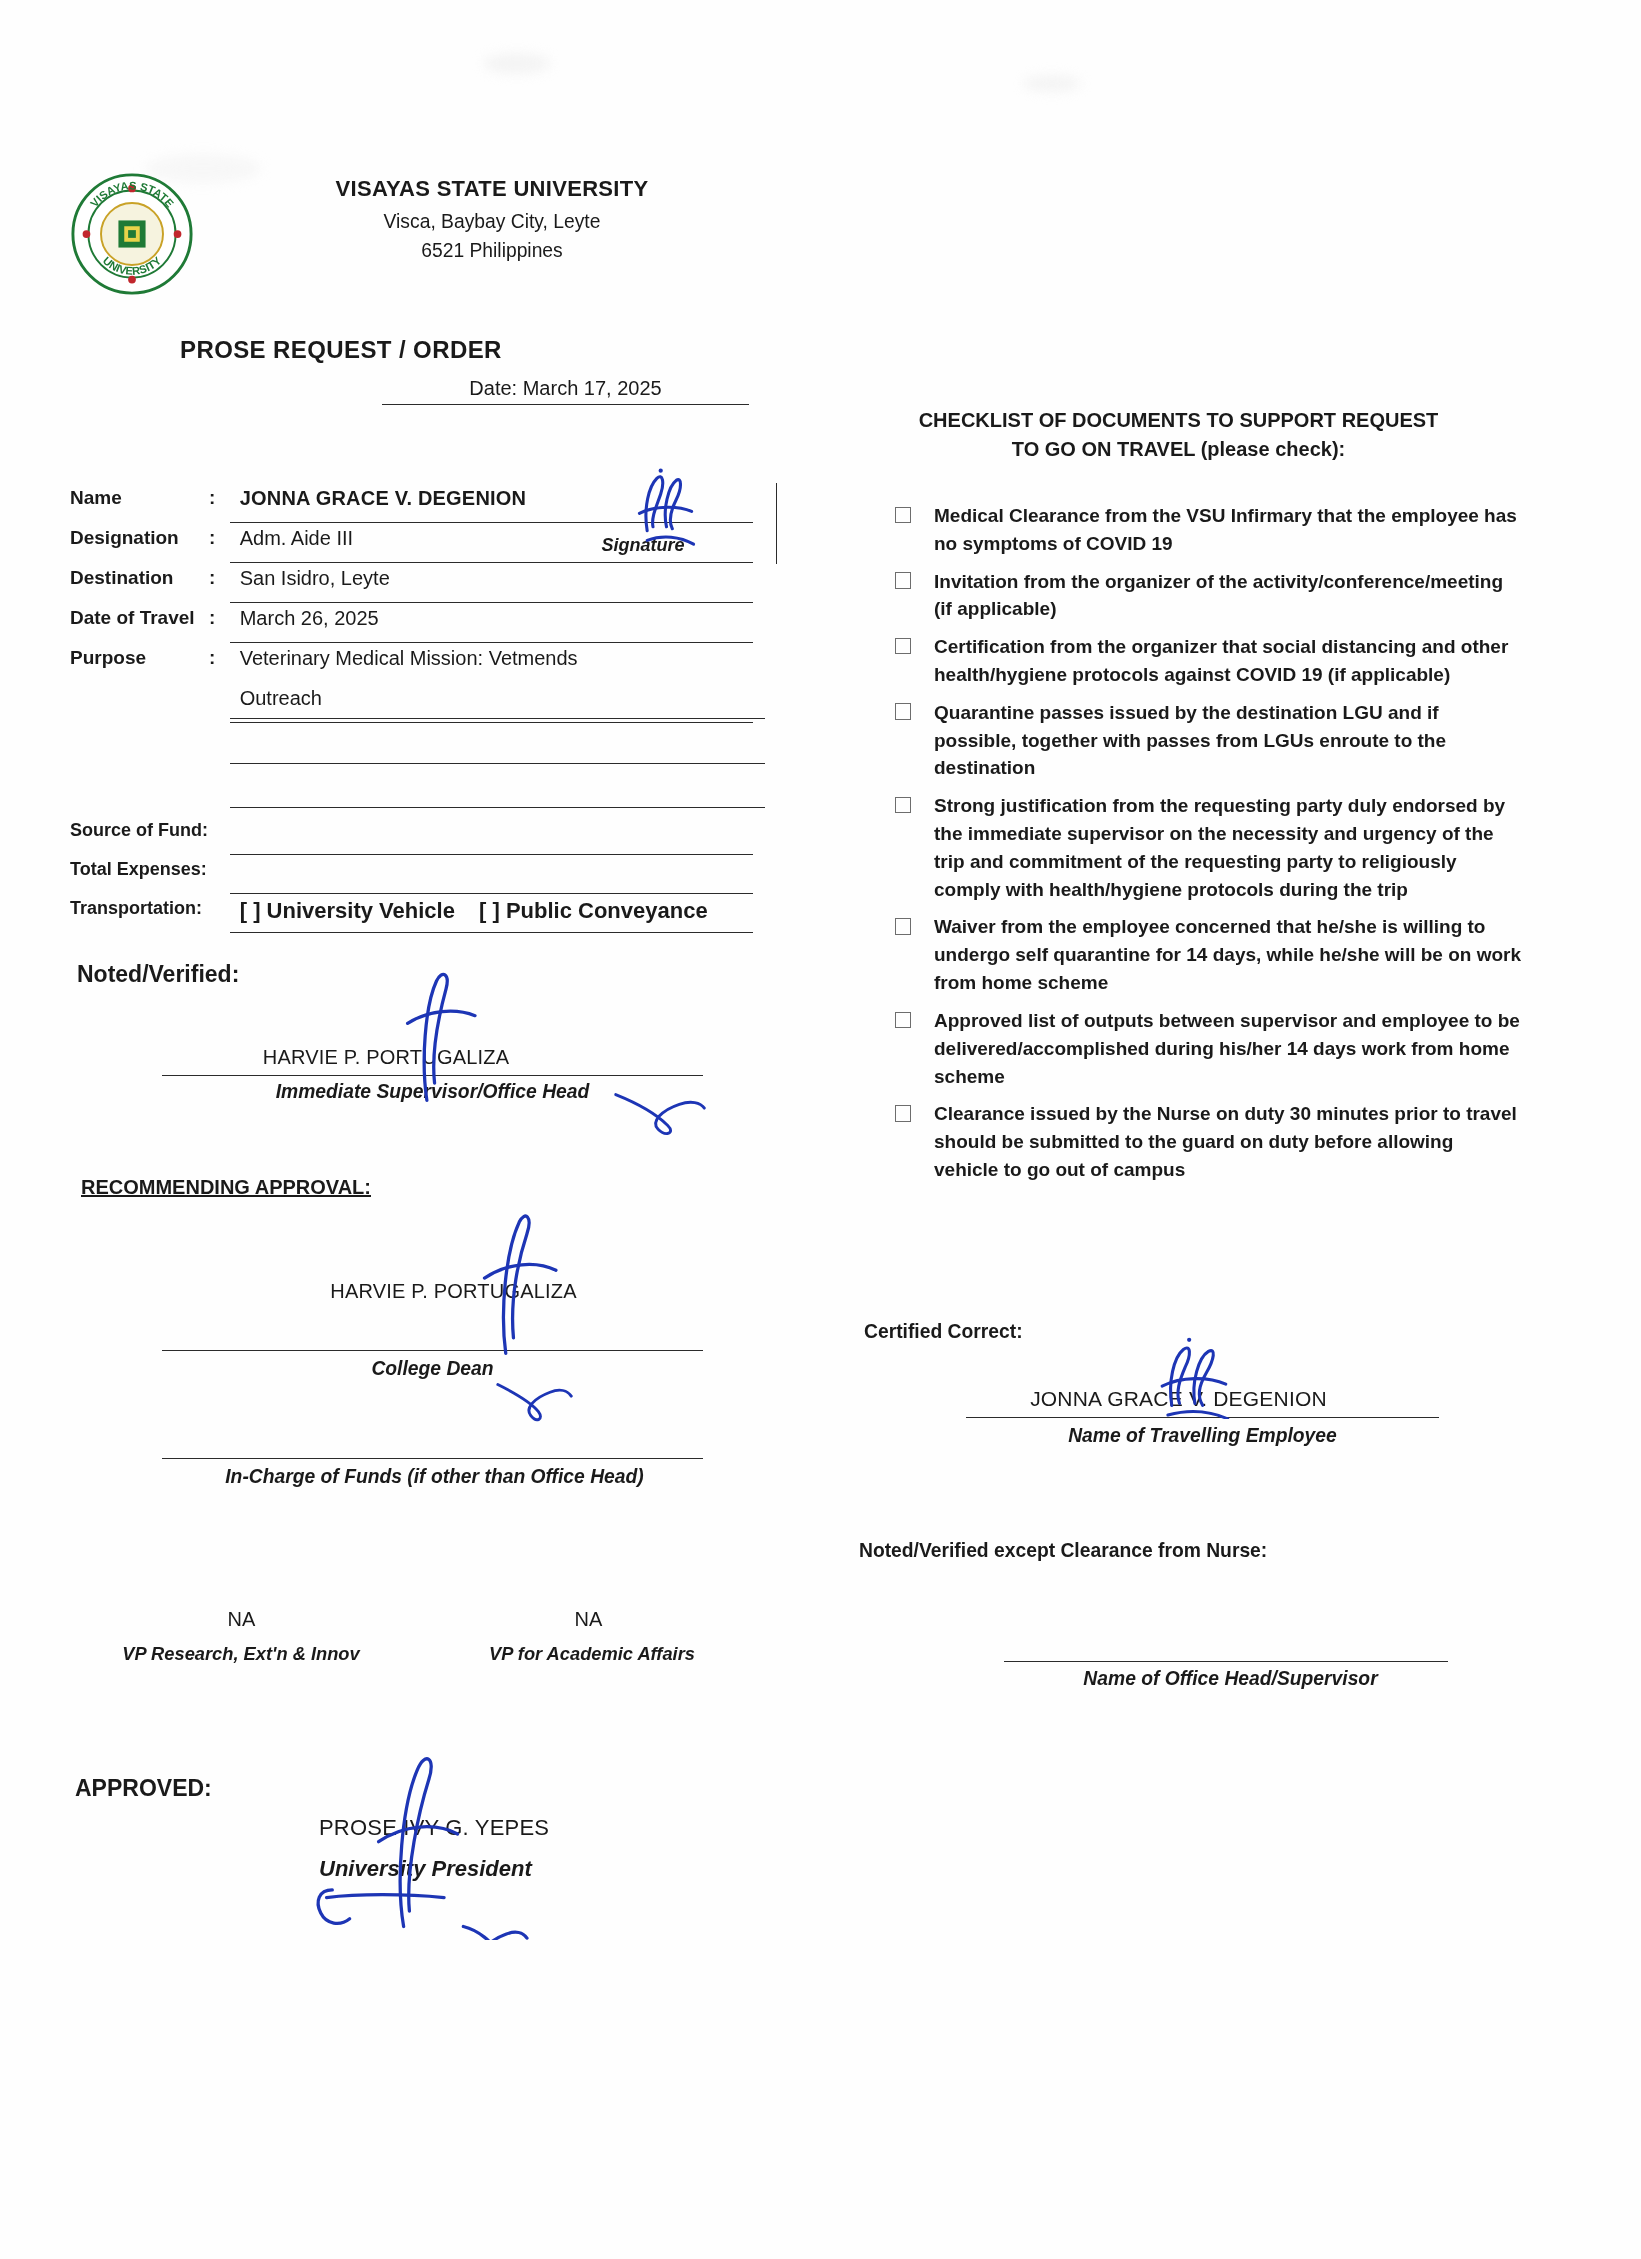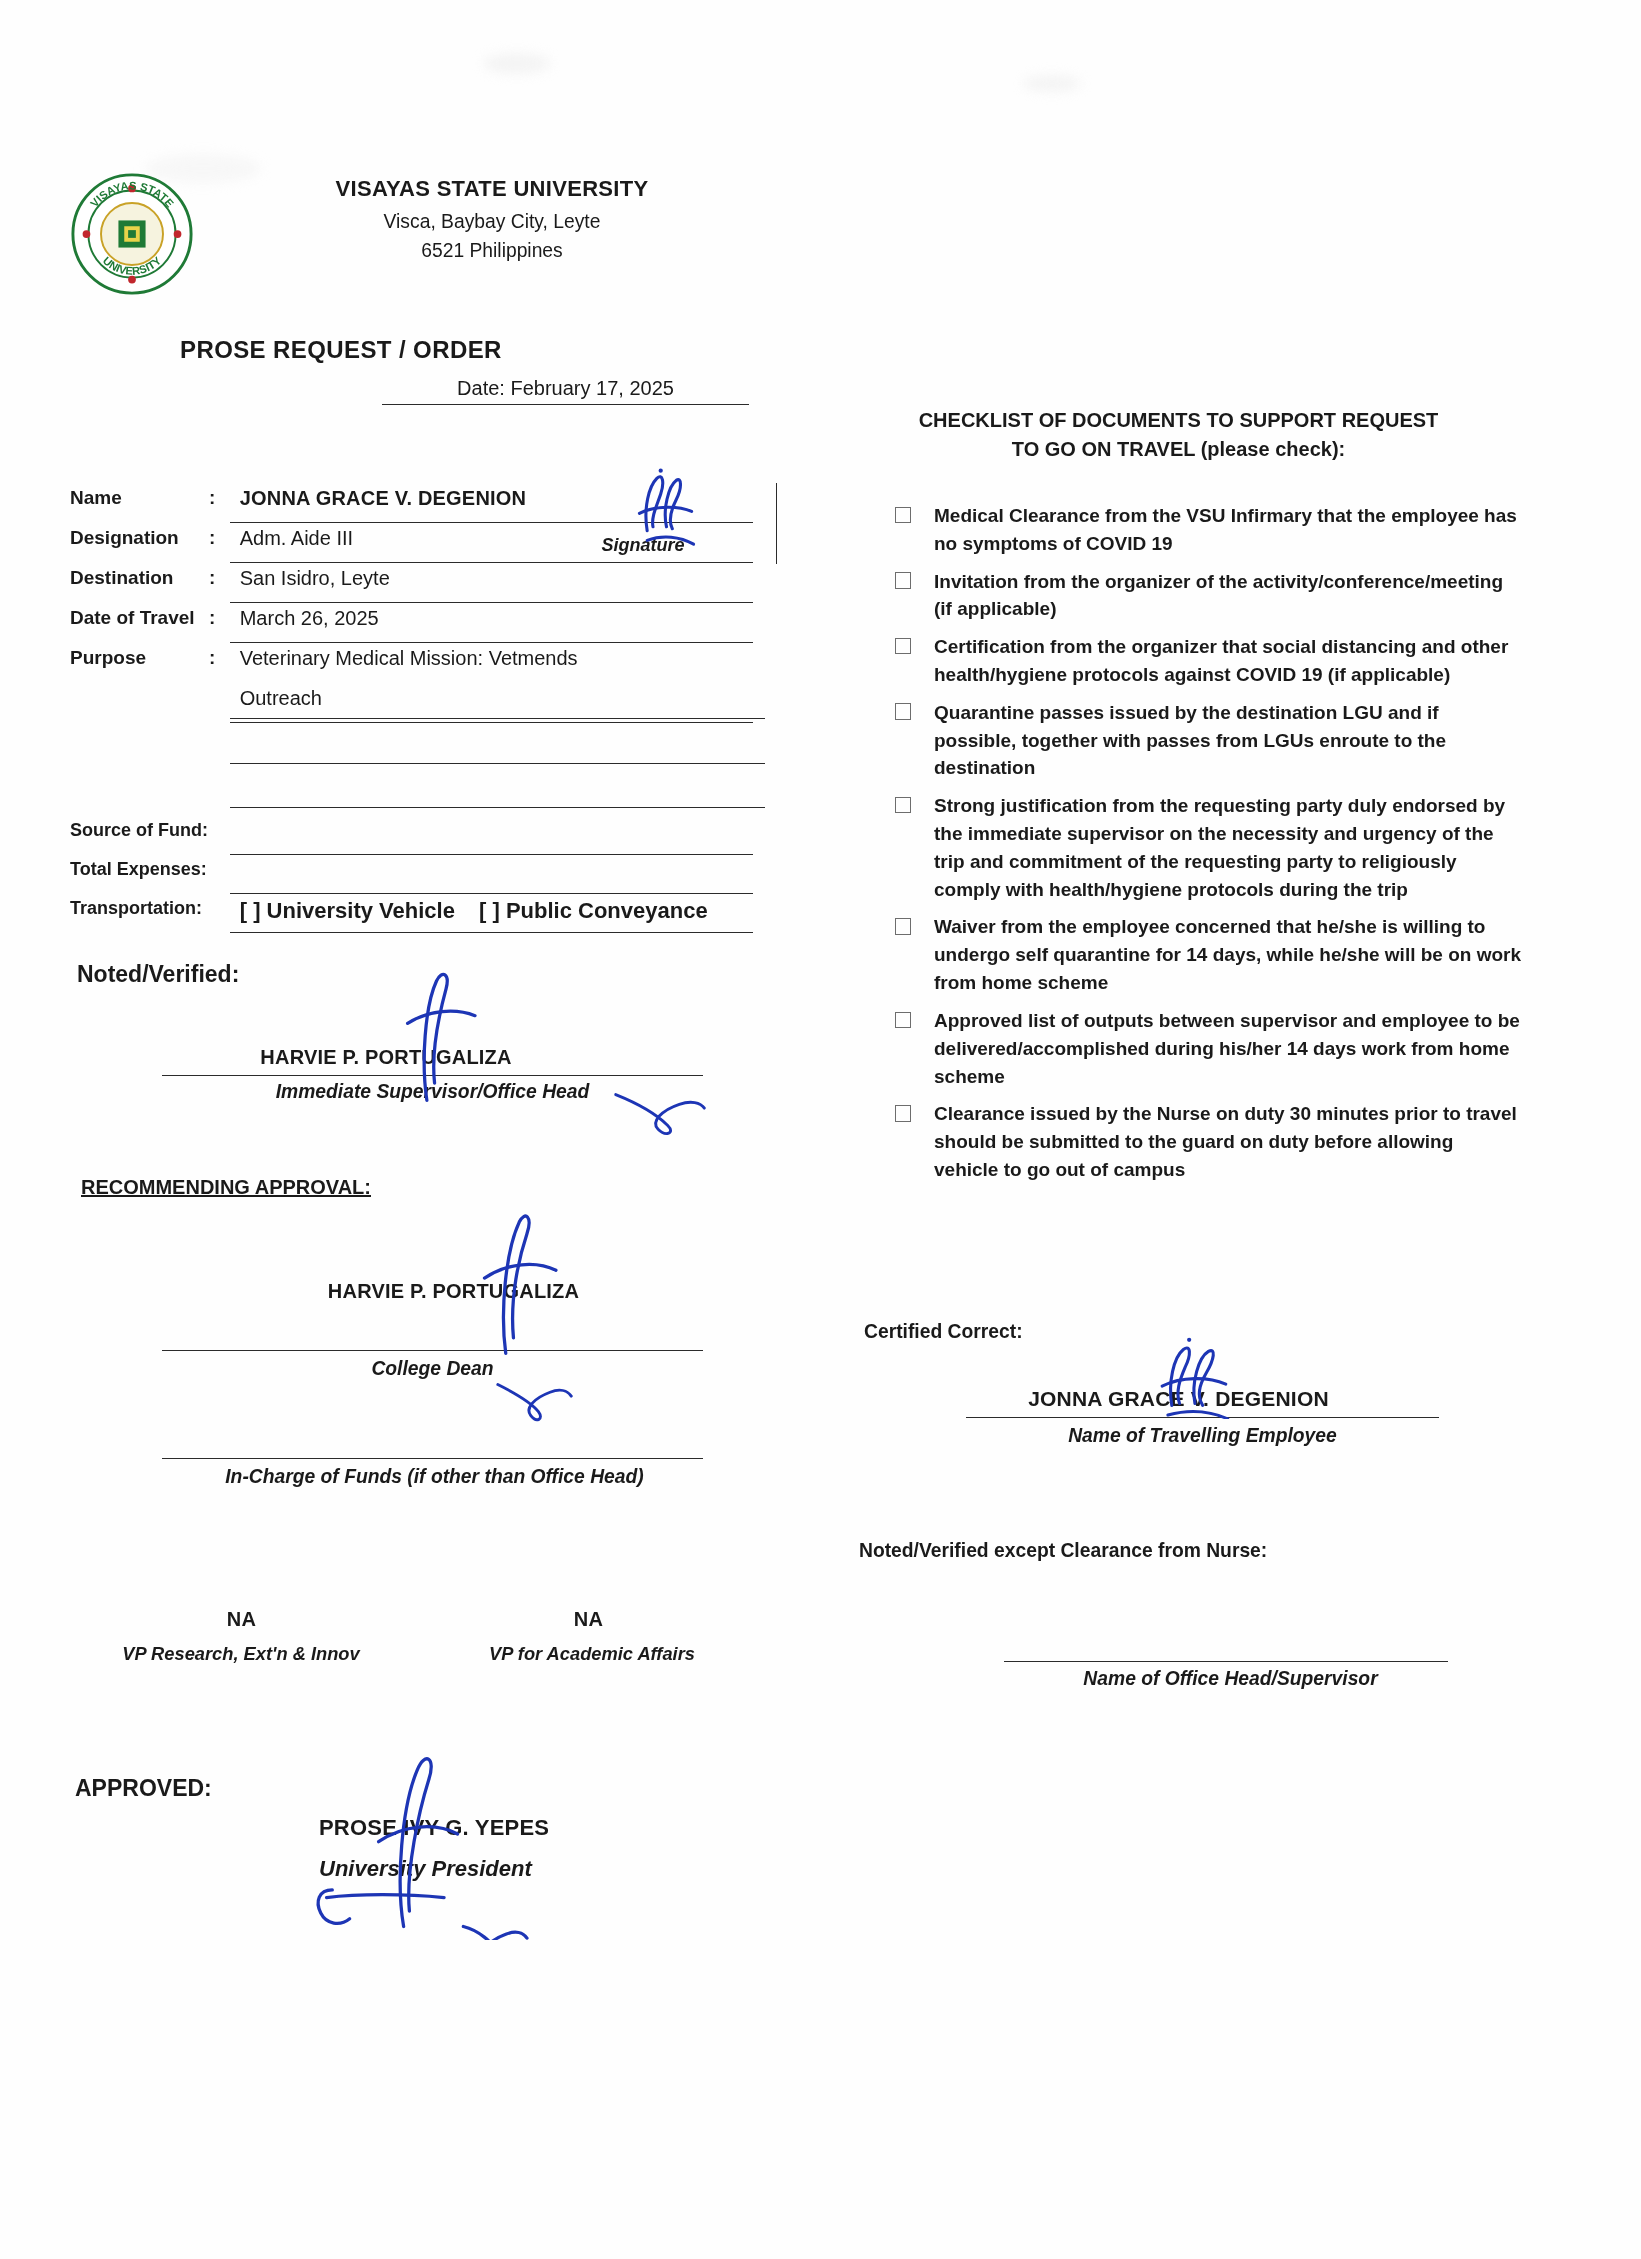--- a/index.html
+++ b/index.html
@@ -171,21 +171,21 @@
 
   
   .blk-label {
     position: absolute;
     font-weight: bold;
   }
   .sig-name {
     position: absolute;
     text-align: center;
     font-size: 20px;
-    font-weight: bold;
+    font-weight: normal;
     letter-spacing: 0.2px;
   }
   .sig-rule {
     position: absolute;
     border-bottom: 1.5px solid #2b2b2b;
     height: 0;
   }
   .sig-role {
     position: absolute;
     text-align: center;
@@ -269,21 +269,21 @@
     </svg>
   </div>
 
   <div class="univ-header">
     <div class="univ-name">VISAYAS STATE UNIVERSITY</div>
     <div class="univ-addr">Visca, Baybay City, Leyte</div>
     <div class="univ-addr2">6521   Philippines</div>
   </div>
 
   <div class="doc-title">PROSE REQUEST / ORDER</div>
-  <div class="doc-date">Date: February 17, 2025</div>
+  <div class="doc-date">Date: March 17, 2025</div>
 
   <div class="form">
 
     <div class="frow">
       <div class="flabel">Name</div>
       <div class="fcolon">:</div>
       <div class="fvalue bold">
         <span>JONNA GRACE V. DEGENION</span>
         <div class="sig-box"></div>
       </div>

